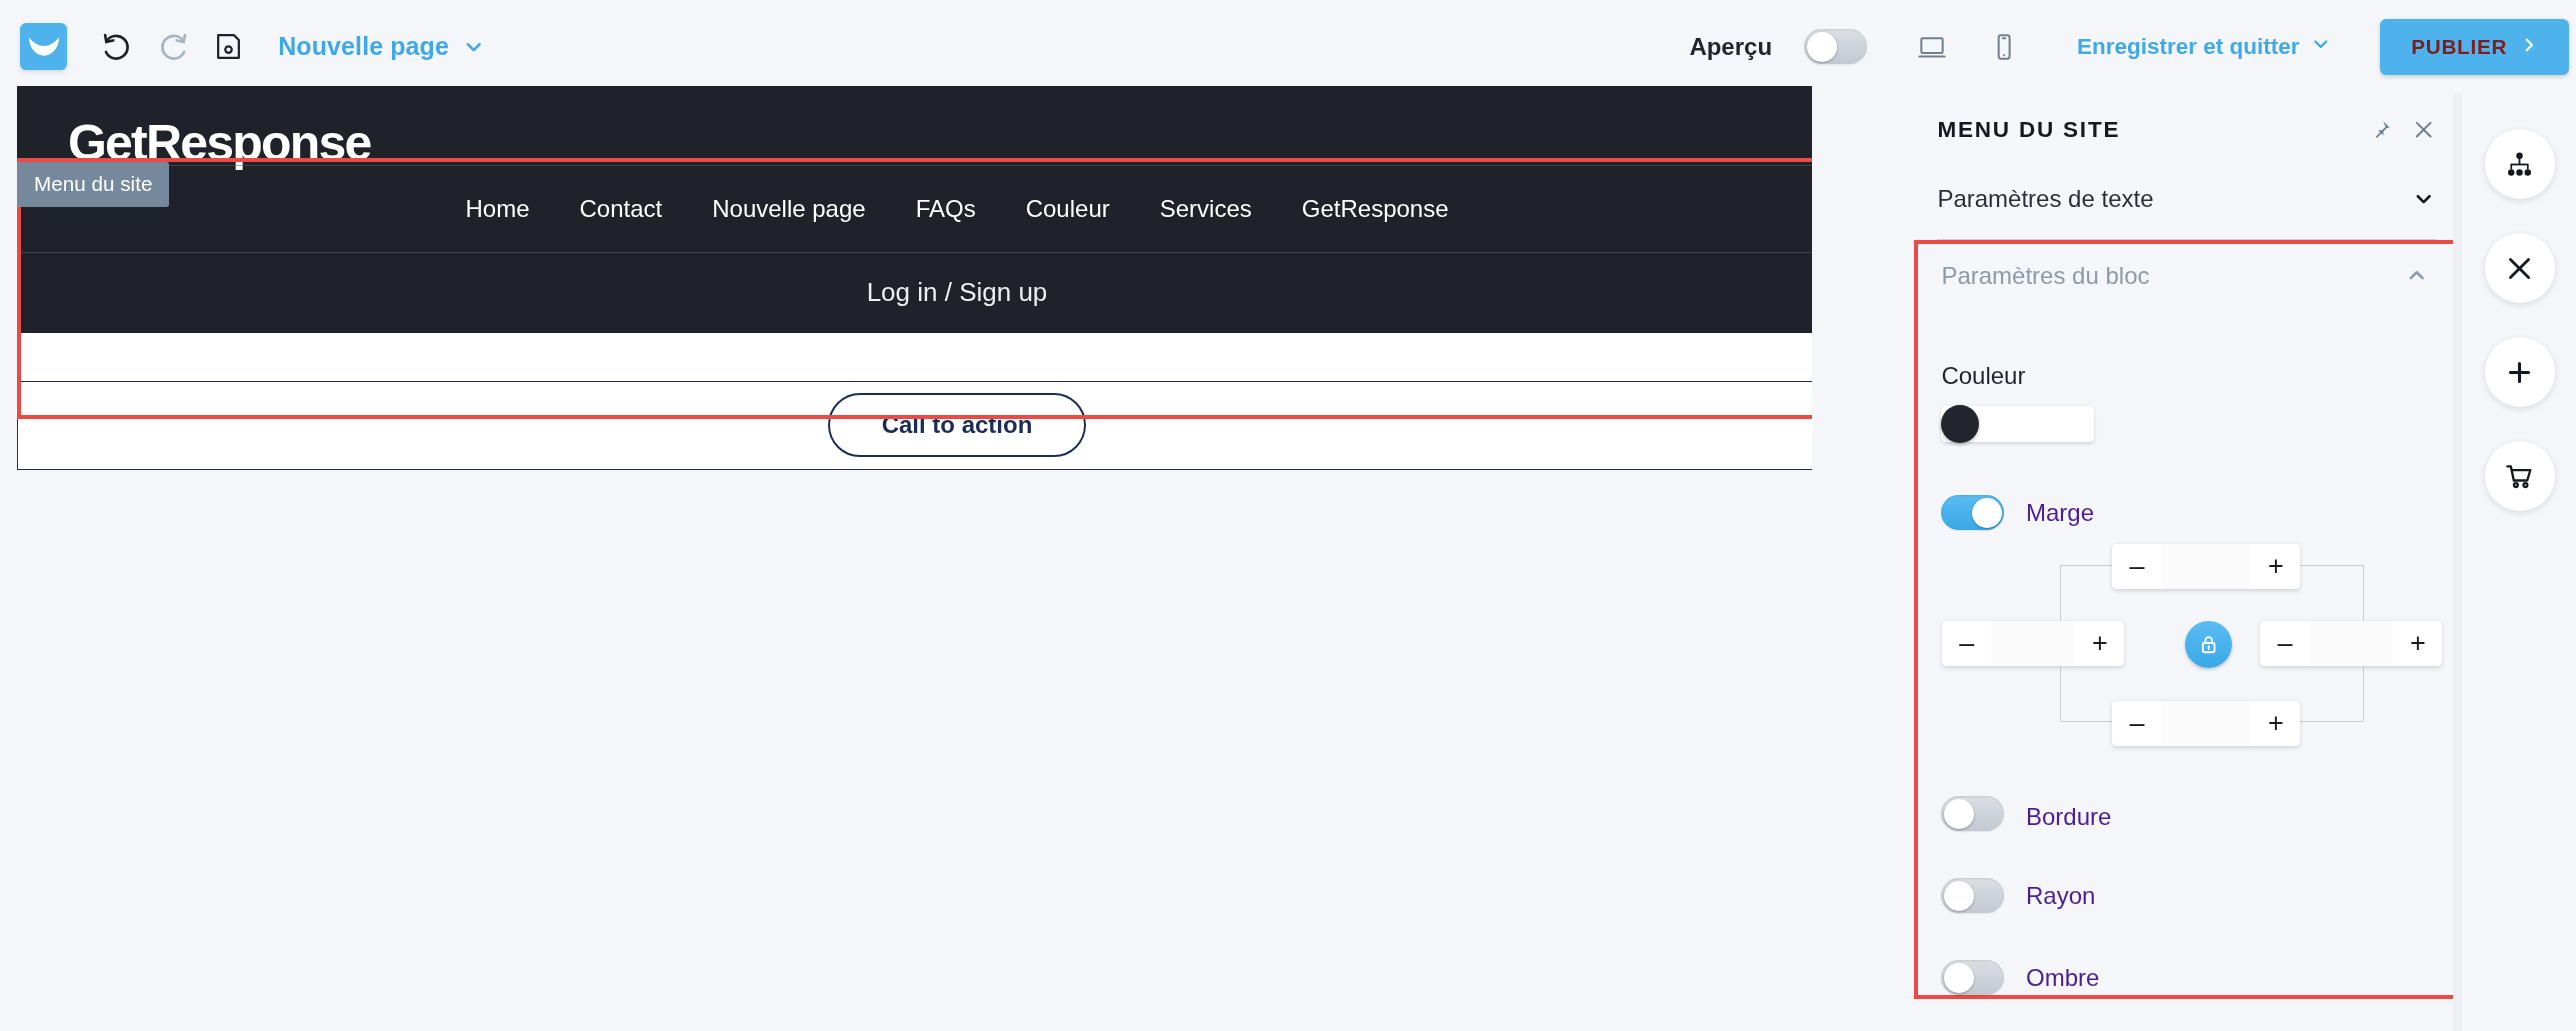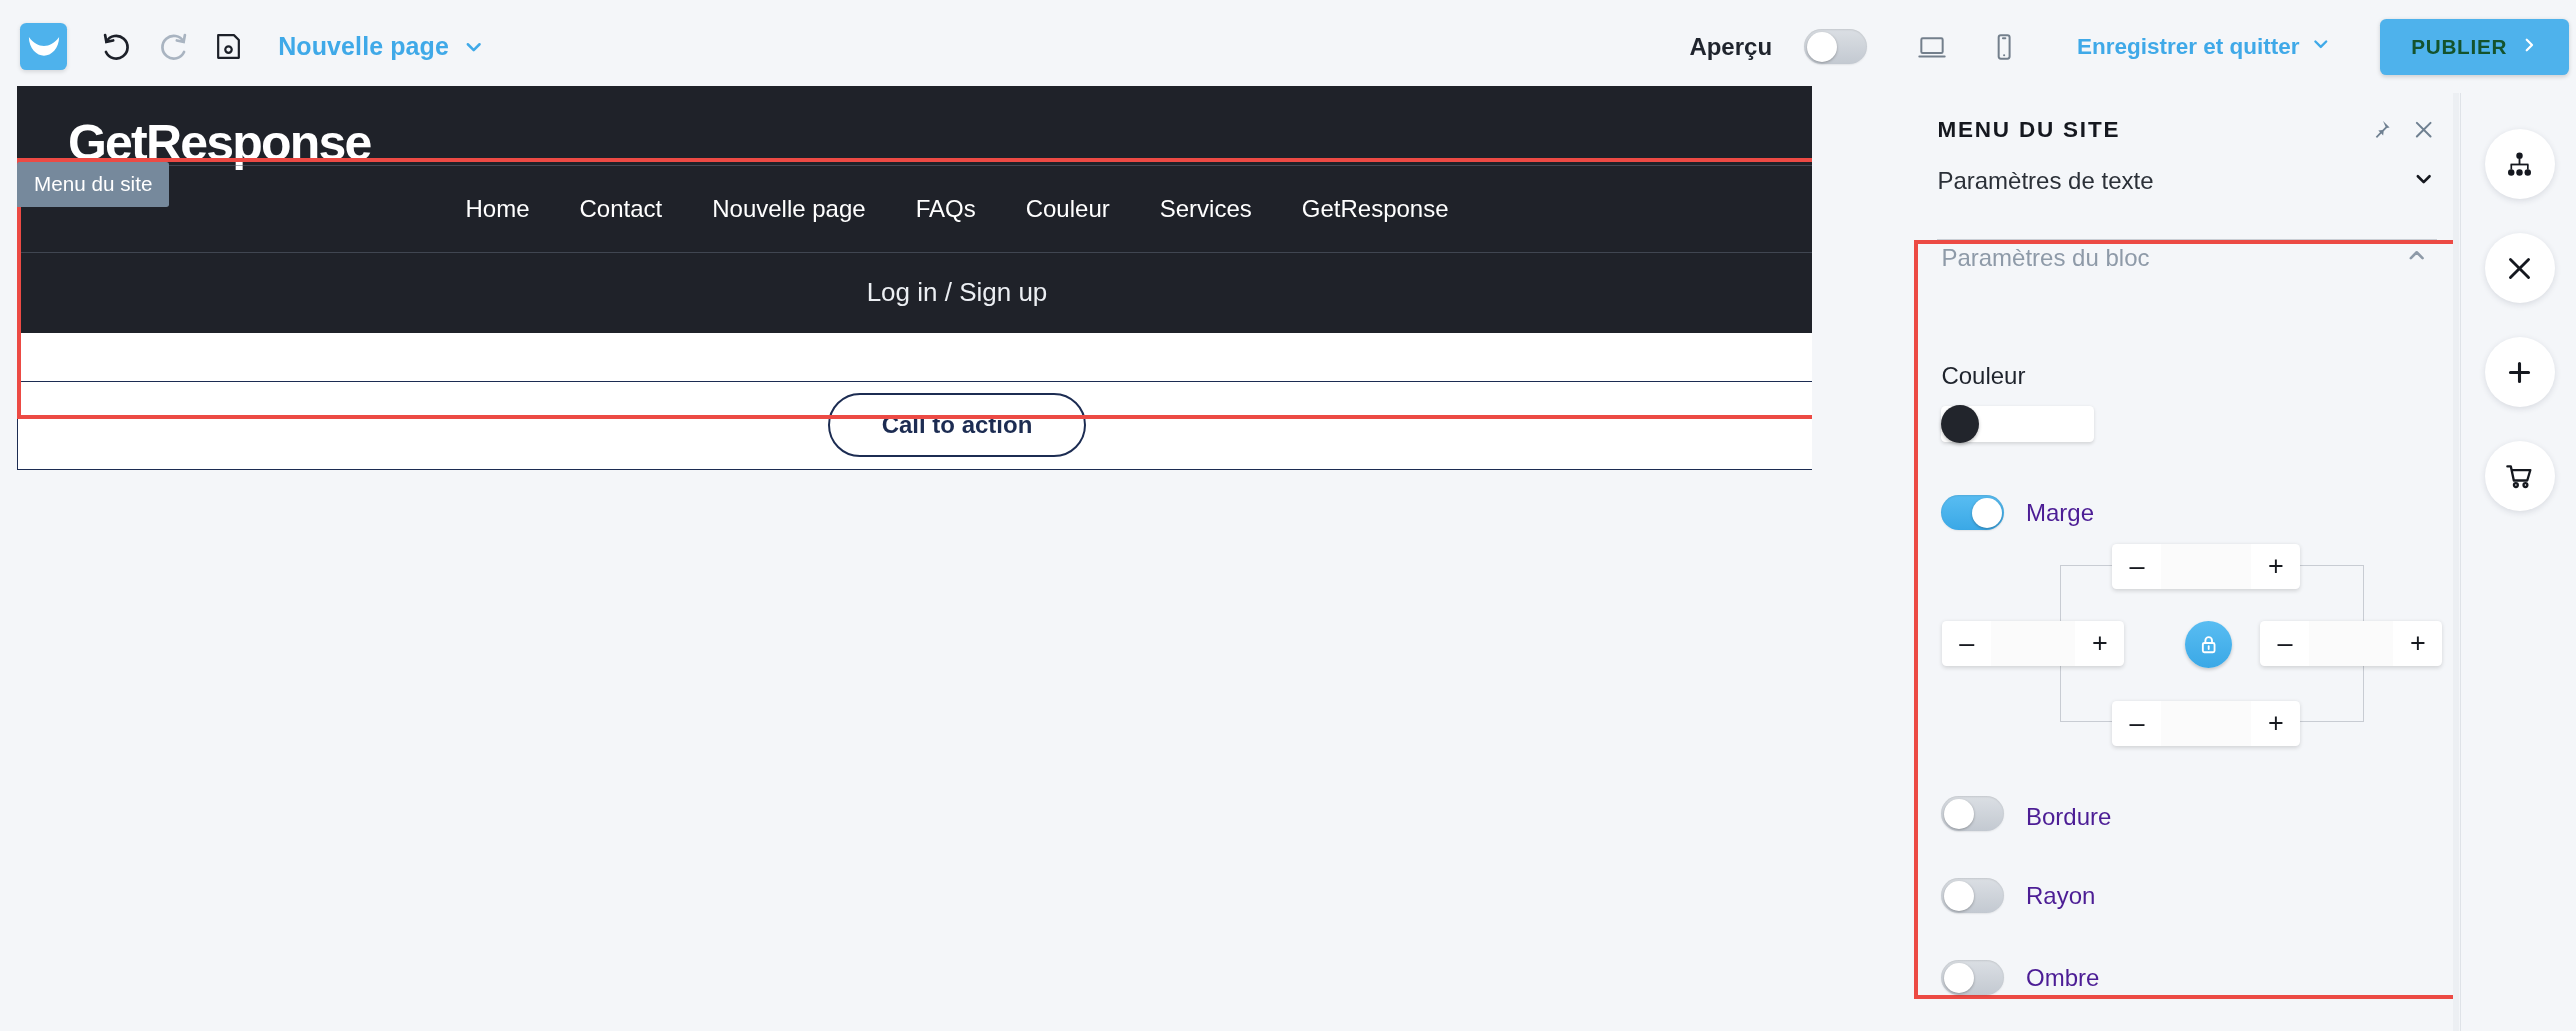--- a/index.html
+++ b/index.html
@@ -56,21 +56,21 @@
   }
   #device-desktop-btn { margin-left: 23.4px; }
   #device-mobile-btn { margin-left: 3.6px; }
   #save-quit {
     display: flex; align-items: center; gap: 10.8px;
     color: #3fa9e8; font-size: 22.5px; font-weight: bold; margin-left: 31px; cursor: pointer;
     white-space: nowrap;
   }
   #publish-btn {
     margin-left: 32px; height: 56px; min-width: 189px; padding: 0 27px;
-    background: #4eb2ec; color: #14532d; border: none; border-radius: 6.3px;
+    background: #4eb2ec; color: #7f1d1d; border: none; border-radius: 6.3px;
     font-family: "Liberation Sans", sans-serif;
     font-size: 20.7px; font-weight: bold; letter-spacing: 0.7px;
     display: flex; align-items: center; justify-content: center; gap: 12.6px;
     cursor: pointer; box-shadow: 0 1.8px 4.5px rgba(0,0,0,.16);
   }
 
   
   #canvas {
     position: absolute; left: 0; top: 86px; width: 1812px; height: 939px;
     background: #f4f6f9; overflow: hidden;
@@ -134,21 +134,21 @@
   #panel-head {
     height: 74px; display: flex; align-items: center; padding: 0 25px 0 23.4px;
   }
   #panel-title {
     font-size: 22.5px; font-weight: bold; letter-spacing: 1.8px; color: #15181f;
   }
   #panel-head-actions { margin-left: auto; display: flex; align-items: center; gap: 20px; }
   .panel-head-btn { cursor: pointer; display: flex; align-items: center; }
 
   .section-row {
-    height: 63px; display: flex; align-items: flex-start; padding: 0 25px 0 23.4px; cursor: pointer;
+    height: 63px; display: flex; align-items: center; padding: 0 25px 0 23.4px; cursor: pointer;
   }
   .section-row .lbl { font-size: 24px; }
   #sec-text .lbl { color: #2b3038; }
   #sec-block .lbl { color: #8e9aa8; }
   .section-row .chev { margin-left: auto; display: flex; }
   #text-sec-divider {
     height: 1.8px; background: #c9ced5; margin: 9px 23.4px 0 23.4px;
   }
 
   #block-panel {

